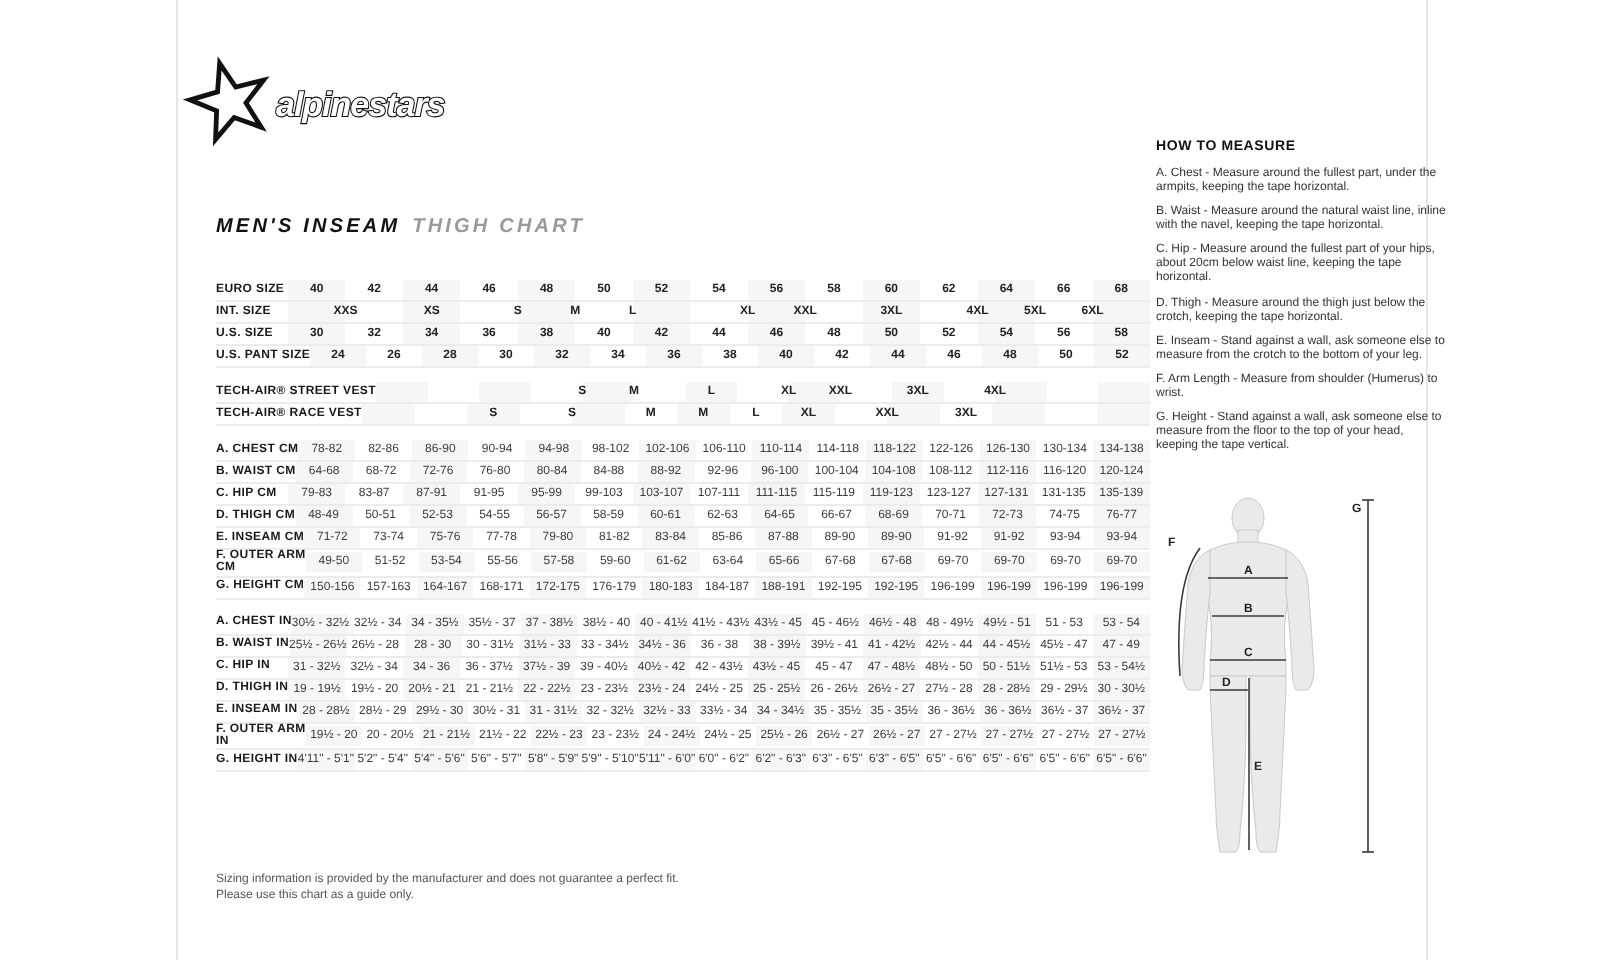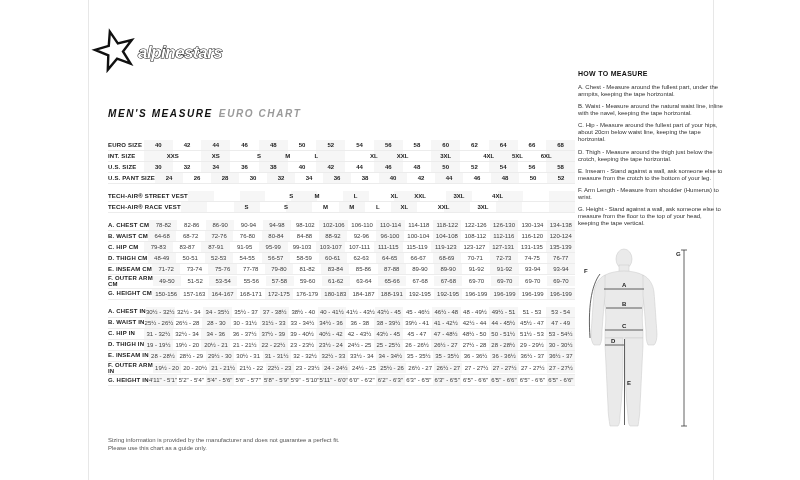--- a/index.html
+++ b/index.html
@@ -51,21 +51,21 @@
 <div class="page-edge edge-right"></div>
 
 <div class="logo">
   <svg width="150" height="54" viewBox="0 0 150 54">
     <polygon points="25,7 29.7,20.5 44,20.8 32.6,29.5 36.8,43.2 25,35 13.2,43.2 17.4,29.5 6,20.8 20.3,20.5" transform="rotate(-15 25 27)" fill="#ffffff" stroke="#111111" stroke-width="2.4" stroke-linejoin="miter"></polygon>
     <text x="48" y="34" font-family="Liberation Sans, sans-serif" font-size="17" font-weight="bold" font-style="italic" letter-spacing="-0.5" fill="#ffffff" stroke="#111111" stroke-width="1.1" style="paint-order:stroke">alpinestars</text>
   </svg>
 </div>
 
 <div class="title">
-  <span>MEN'S MEASURE</span><span class="secondary">EURO CHART</span>
+  <span>MEN'S INSEAM</span><span class="secondary">THIGH CHART</span>
 </div>
 
 <div class="tbl">
     <div class="trow">
       <div class="tlabel">EURO SIZE</div>
       <div class="tgrid">
         <div class="tcell hdr" style="grid-column: 1 / span 1;">40</div>
         <div class="tcell hdr" style="grid-column: 2 / span 1;">42</div>
         <div class="tcell hdr" style="grid-column: 3 / span 1;">44</div>
         <div class="tcell hdr" style="grid-column: 4 / span 1;">46</div>

